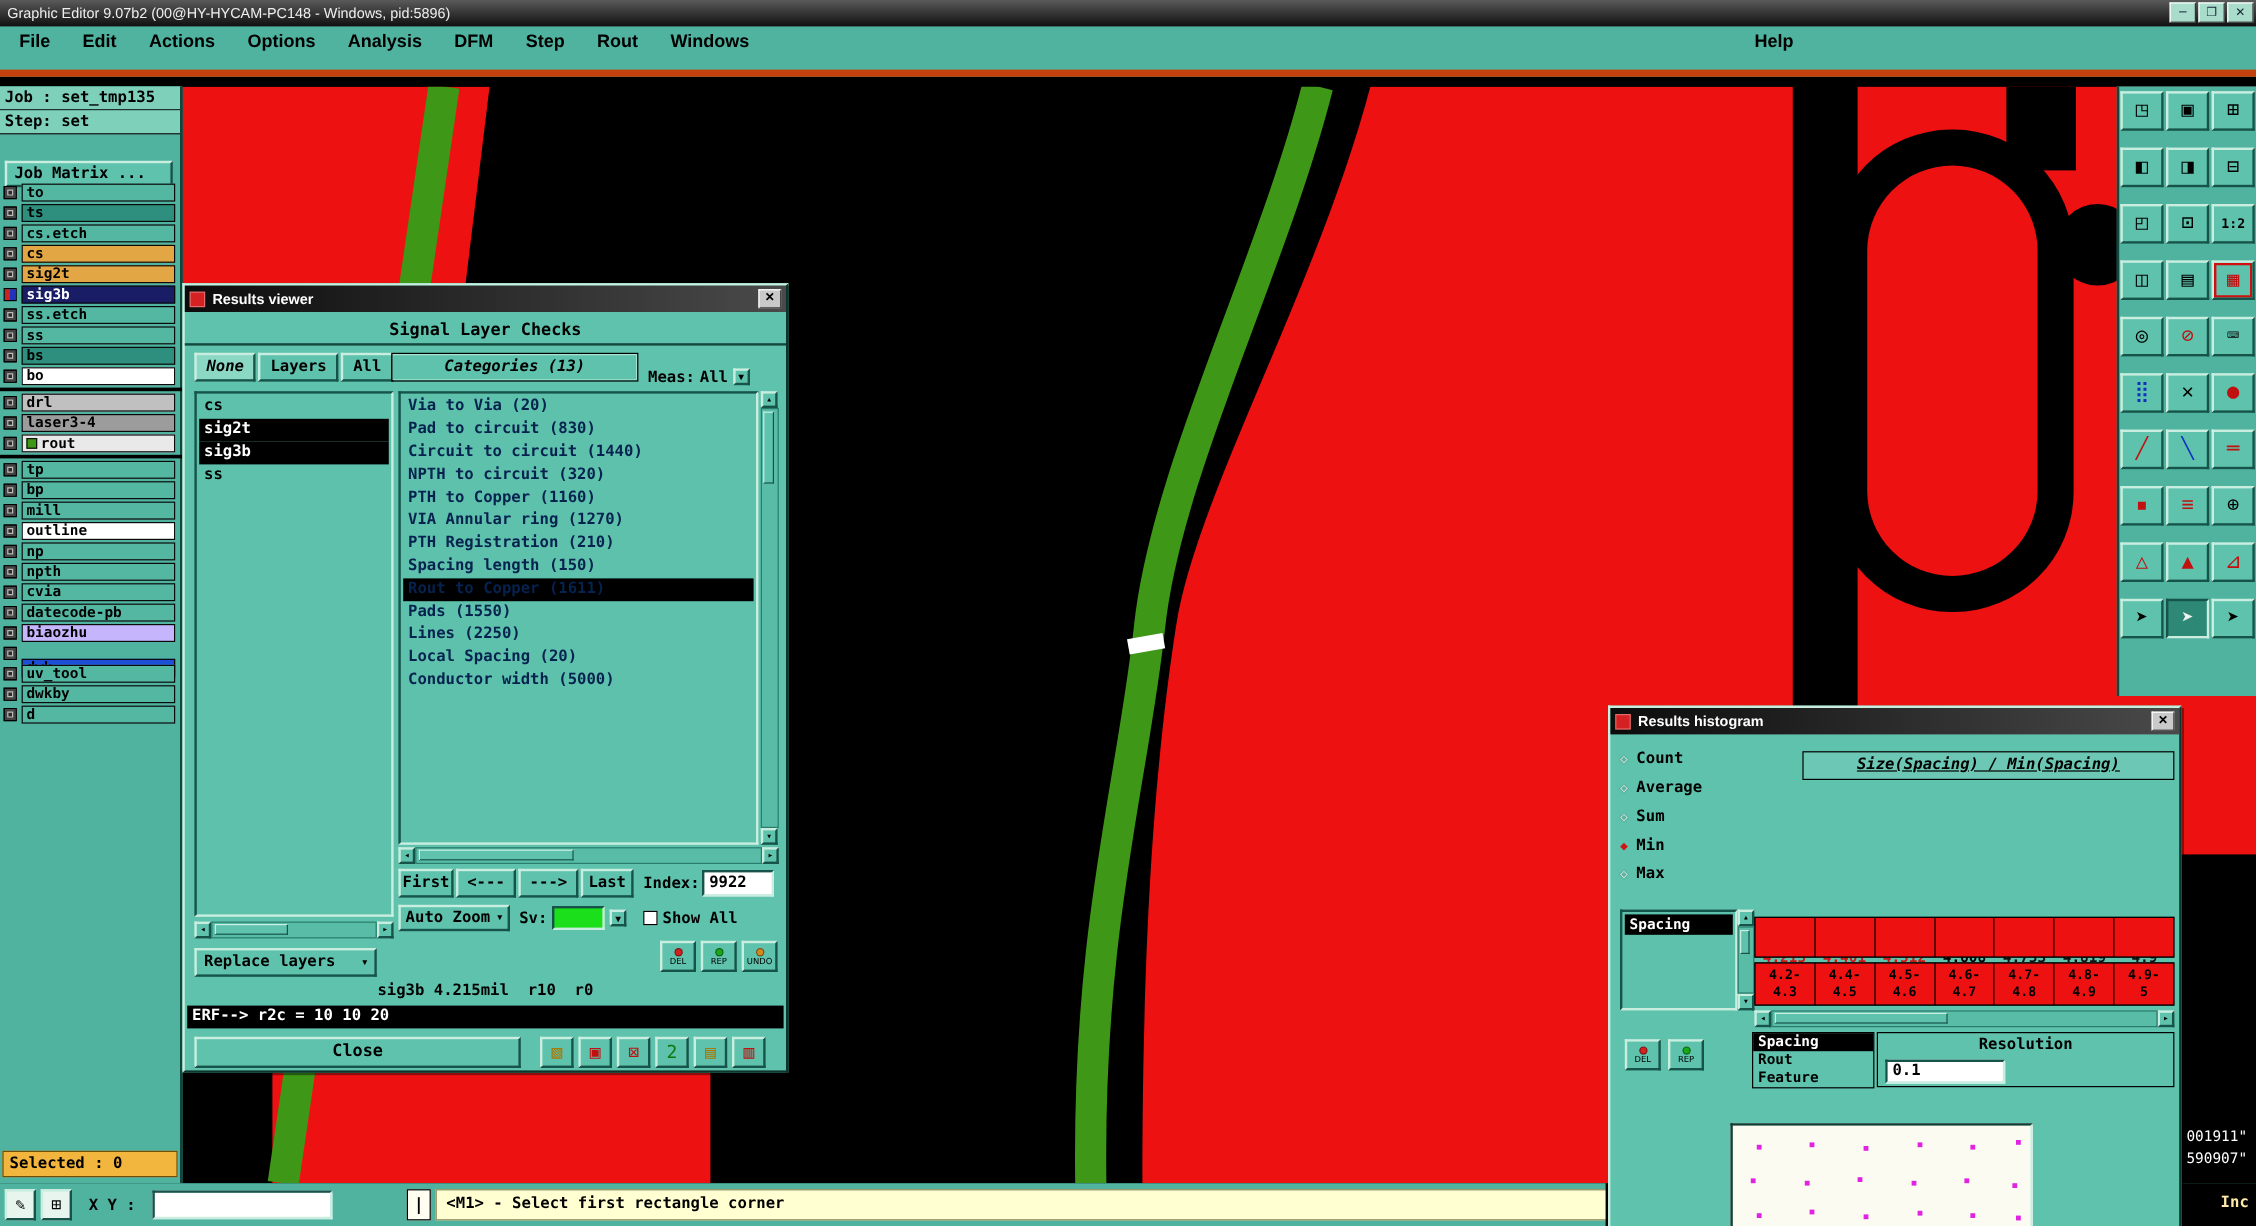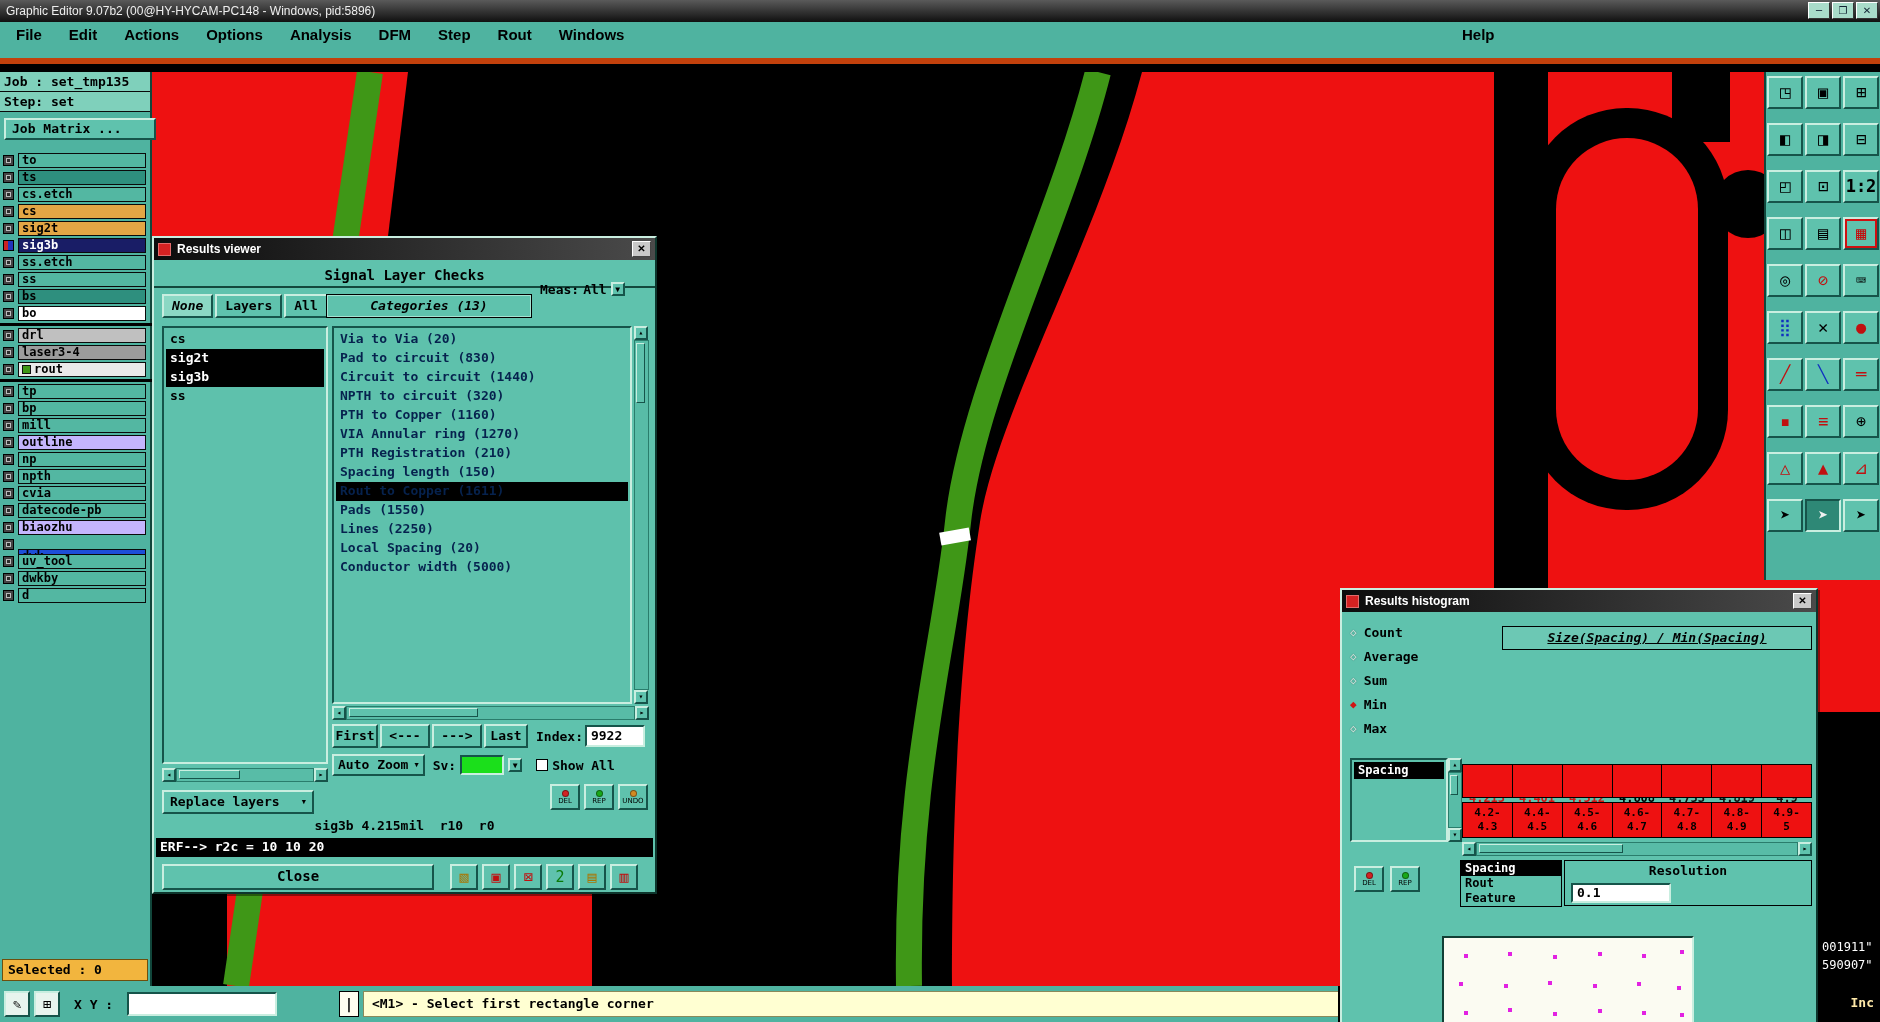--- a/index.html
+++ b/index.html
@@ -35,21 +35,21 @@
   #brand-product{position:absolute;left:186px;top:1px;font:bold italic 27px "Liberation Serif",serif;color:var(--navy);white-space:nowrap;}
   #brand-sub{position:absolute;left:238px;top:31px;font:bold italic 14px "Liberation Serif",serif;color:var(--navy);}
   #brand-date{position:absolute;left:322px;top:3px;font:bold italic 12px "Liberation Serif",serif;color:var(--navy);}
   #brand-time{position:absolute;left:326px;top:17px;font:bold 13px "Liberation Serif",serif;color:var(--navy);}
 
   
   #left-panel{position:absolute;left:0;top:72px;width:152px;height:914px;background:var(--teal);
     border-right:2px solid #11463b;z-index:4;}
   .job-row{height:20px;background:var(--teal-ltr);border-bottom:1px solid #0a0a0a;
     font:bold 13px "DejaVu Sans Mono",monospace;line-height:19px;padding-left:4px;white-space:pre;}
-  #matrix-btn{margin:6px 4px 0 4px;width:152px;height:22px;font:bold 13px "DejaVu Sans Mono",monospace;
+  #matrix-btn{margin:22px 4px 0 4px;width:140px;height:22px;font:bold 13px "DejaVu Sans Mono",monospace;
     text-align:left;padding-left:6px;line-height:17px;}
   #layer-list{position:absolute;left:0;top:80px;width:152px;}
   .layer-row{height:17px;display:flex;align-items:center;padding-left:3px;}
   .layer-cb{width:11px;height:11px;background:#2c2c2c;border:1px solid #000;box-shadow:inset 0 0 0 2px #444, inset 0 0 0 3px #bbb;flex:none;}
   .layer-label{margin-left:4px;width:128px;height:15px;border:1px solid #0a0a0a;
     font:bold 12px "DejaVu Sans Mono",monospace;line-height:13px;padding-left:3px;display:flex;align-items:center;gap:3px;}
   .layer-sep{height:3px;background:#000;margin:1px 0;}
   .layer-swatch{display:inline-block;width:9px;height:9px;border:1px solid #111;}
   #selected-badge{position:absolute;left:2px;top:887px;width:146px;height:22px;background:#f2b53e;
     border:1px solid #6e4f0c;font:bold 13px "DejaVu Sans Mono",monospace;line-height:20px;padding-left:5px;white-space:pre;}
@@ -57,42 +57,42 @@
   
   #canvas{position:absolute;left:152px;top:72px;width:1728px;height:914px;background:#000;z-index:1;overflow:hidden;}
   .readout{position:absolute;color:#fff;font:12px "DejaVu Sans Mono",monospace;white-space:nowrap;}
 
   
   #right-toolbar{position:absolute;right:0;top:72px;width:116px;height:508px;background:var(--teal);
     border-left:2px solid #11463b;z-index:6;display:grid;grid-template-columns:repeat(3,36px);
     gap:14px 2px;align-content:start;justify-content:center;padding-top:4px;}
   .tool-btn{width:36px;height:33px;display:flex;align-items:center;justify-content:center;}
   .tb-glyph{font-size:17px;line-height:1;}
-  .tb-glyph.small{font-size:17px;font-weight:bold;}
+  .tb-glyph.small{font-size:11px;font-weight:bold;}
   .tb-frame{box-shadow:0 0 0 2px #d01010 inset;}
   .tb-pressed{background:#2e8876;border-color:var(--sh) var(--hl) var(--hl) var(--sh);}
 
   
   .dialog{position:absolute;background:var(--teal-lt);border:2px solid;border-color:var(--hl) #0d352c #0d352c var(--hl);box-shadow:2px 2px 0 #00000066;}
   .dlg-title{height:22px;background:linear-gradient(90deg,#0c0c0c,#4a4a4a);display:flex;align-items:center;
     color:#fff;font:bold 12px "Liberation Sans",sans-serif;padding:0 4px;gap:6px;}
   .dlg-icon{width:13px;height:13px;background:#d42222;border:1px solid #ffffff55;flex:none;}
   .dlg-close{margin-left:auto;width:19px;height:16px;background:#c9c9c9;border:1px solid #fff;
     border-right-color:#444;border-bottom-color:#444;text-align:center;font-size:10px;line-height:14px;color:#000;}
 
   
   #viewer{left:152px;top:236px;width:505px;height:658px;z-index:10;}
   #v-header{position:absolute;left:0;top:26px;width:100%;height:24px;text-align:center;
     font:bold 14px "DejaVu Sans Mono",monospace;line-height:22px;border-bottom:2px solid #13483d;}
   #v-seg{position:absolute;left:8px;top:56px;display:flex;gap:2px;}
   .seg-btn{height:24px;padding:0 8px;font:bold 13px "DejaVu Sans Mono",monospace;line-height:20px;}
   .seg-btn.lite{background:#8bd8c4;font-style:italic;}
   #v-cats-label{position:absolute;left:172px;top:56px;width:206px;height:24px;border:1px solid #000;
     box-shadow:inset 0 0 0 1px #a5e2d2;text-align:center;font:bold italic 13px "DejaVu Sans Mono",monospace;line-height:22px;}
-  #v-meas{position:absolute;left:386px;top:44px;height:24px;display:flex;gap:4px;
+  #v-meas{position:absolute;left:386px;top:64px;height:24px;display:flex;align-items:center;gap:4px;
     font:bold 13px "DejaVu Sans Mono",monospace;}
   .dd-arrow{width:14px;height:14px;font-size:8px;line-height:11px;text-align:center;}
   .dd-arrow::after{content:"▼";}
   .listbox{position:absolute;padding:2px;}
   #v-layerlist{left:8px;top:88px;width:166px;height:438px;}
   #v-catlist{left:178px;top:88px;width:300px;height:378px;}
   .list-item{height:19px;font:bold 13px "DejaVu Sans Mono",monospace;line-height:18px;padding-left:4px;white-space:pre;}
   #v-catlist .list-item{color:#06224e;}
   .list-item.selected{background:#000;color:#fff;}
   .vscroll{position:absolute;width:15px;display:flex;flex-direction:column;}
@@ -296,21 +296,21 @@
         <div class="layer-row">
           <span class="layer-cb"></span>
           <span class="layer-label" style="background: rgb(83, 183, 162);">bp</span>
         </div>
         <div class="layer-row">
           <span class="layer-cb"></span>
           <span class="layer-label" style="background: rgb(83, 183, 162);">mill</span>
         </div>
         <div class="layer-row">
           <span class="layer-cb"></span>
-          <span class="layer-label" style="background: #c4b5fd;">outline</span>
+          <span class="layer-label" style="background: #ffffff;">outline</span>
         </div>
         <div class="layer-row">
           <span class="layer-cb"></span>
           <span class="layer-label" style="background: rgb(83, 183, 162);">np</span>
         </div>
         <div class="layer-row">
           <span class="layer-cb"></span>
           <span class="layer-label" style="background: rgb(83, 183, 162);">npth</span>
         </div>
         <div class="layer-row">

